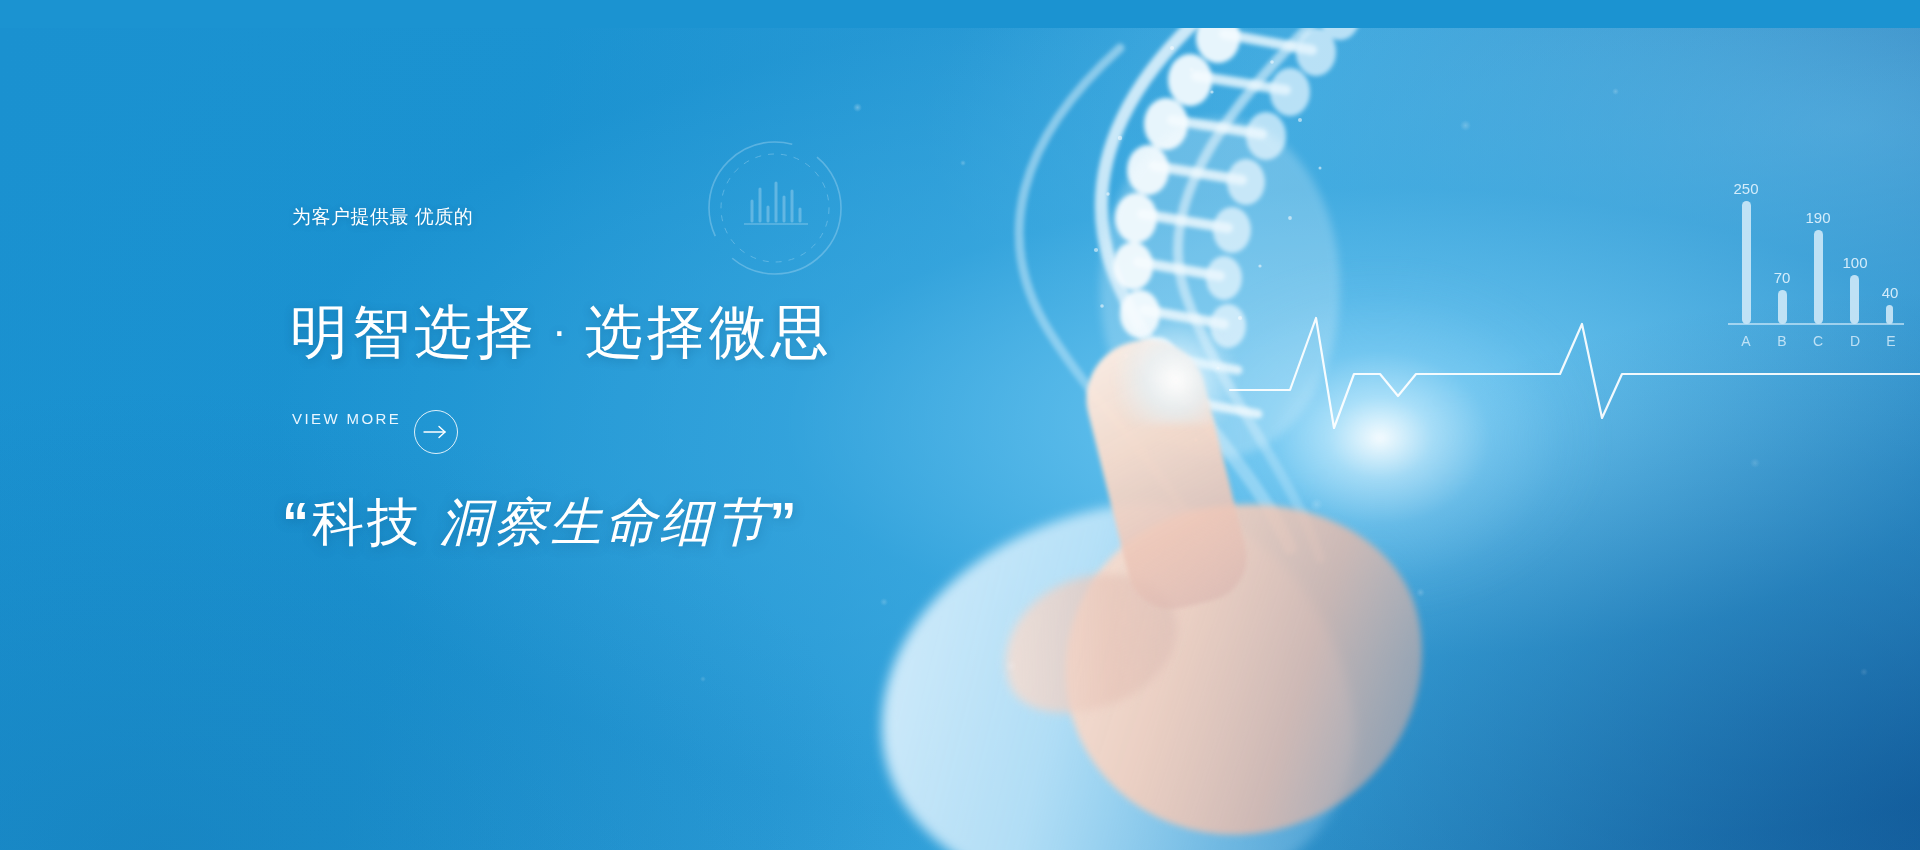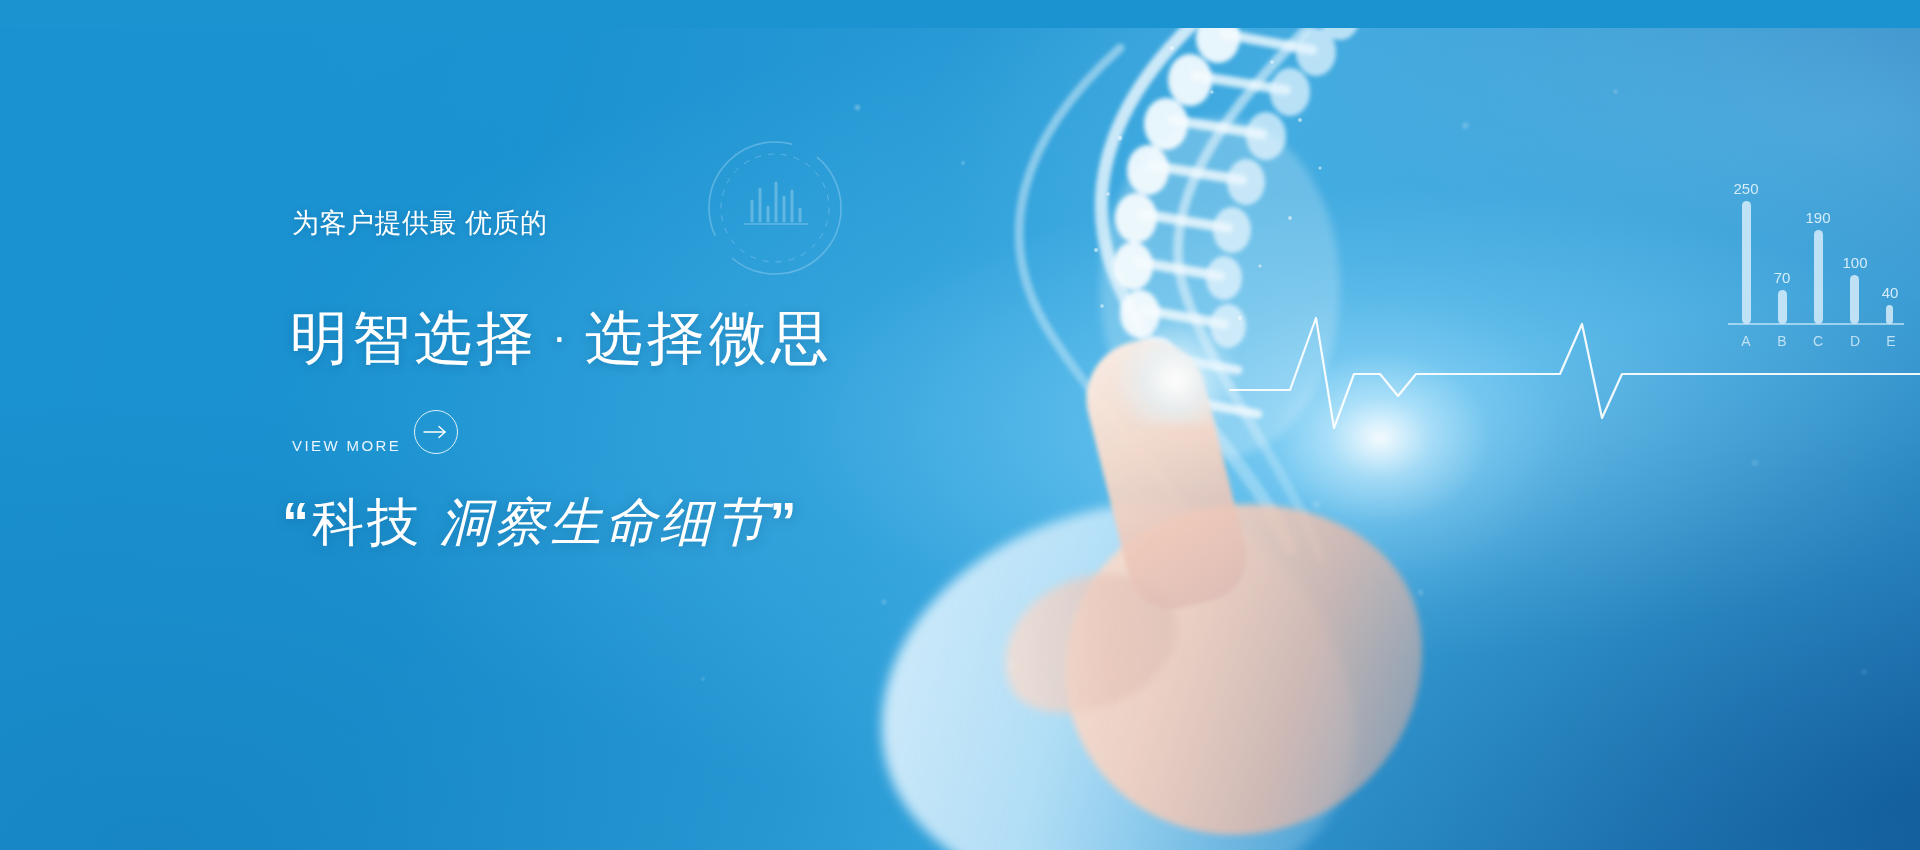--- a/index.html
+++ b/index.html
@@ -92,38 +92,38 @@
     position:absolute; display:block; border-radius:50%;
     background:radial-gradient(circle, rgba(255,255,255,.55) 0%, rgba(255,255,255,.12) 55%, rgba(255,255,255,0) 72%);
   }
 
   
   .content {
     position:absolute; left:290px; top:0; width:640px; height:850px;
     z-index:40; color:#fff;
   }
   .subtitle {
-    position:absolute; top:174px; left:2px;
-    font-size:27px; line-height:42px; font-weight:400;
+    position:absolute; top:168px; left:2px;
+    font-size:19px; line-height:42px; font-weight:400;
     letter-spacing:.5px; color:#FFFFFF;
     text-shadow:0 1px 6px rgba(8,70,115,.30);
     white-space:nowrap;
   }
   .headline {
     position:absolute; top:272px; left:0px;
-    font-size:58px; line-height:73px; font-weight:400;
+    font-size:58px; line-height:62px; font-weight:400;
     letter-spacing:4px; color:#FFFFFF;
     text-shadow:0 2px 10px rgba(8,70,115,.32);
     white-space:nowrap;
   }
   .headline .dot-sep { padding:0 14px; font-size:44px; vertical-align:6px; }
 
   .viewmore {
     position:absolute; top:382px; left:2px;
-    display:flex; align-items:flex-end; gap:13px;
+    display:flex; align-items:flex-start; gap:13px;
     cursor:pointer; user-select:none;
   }
   .viewmore .vm-label {
     font-size:15px; letter-spacing:2.4px; font-weight:400;
     color:#EAF6FF; white-space:nowrap;
   }
   .vm-circle {
     width:44px; height:44px; border-radius:50%;
     border:1px solid rgba(255,255,255,.85);
     display:flex; align-items:center; justify-content:center;

